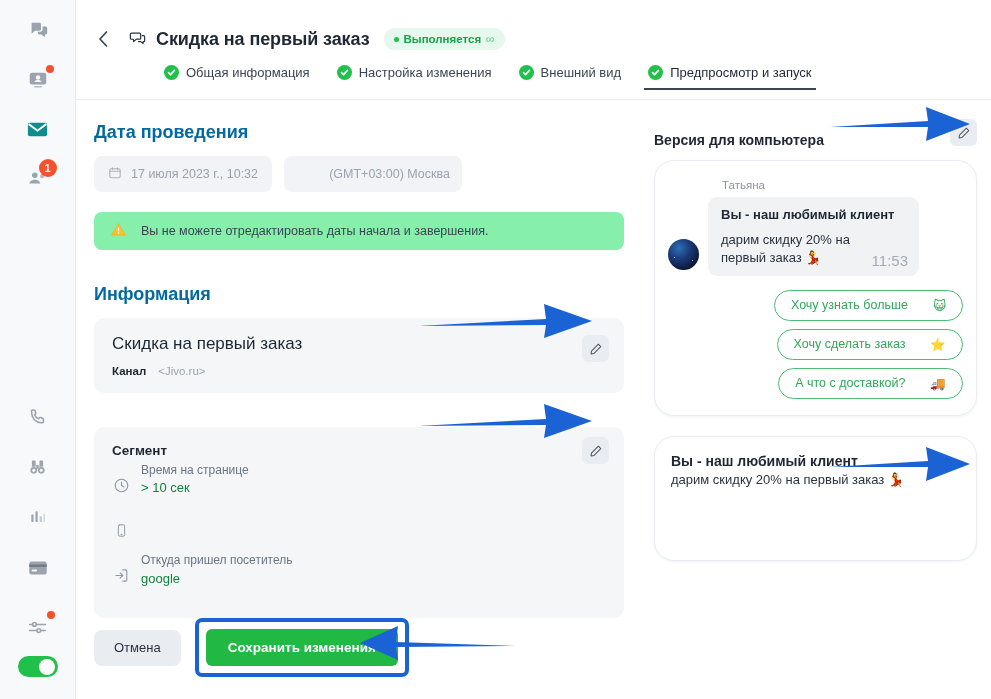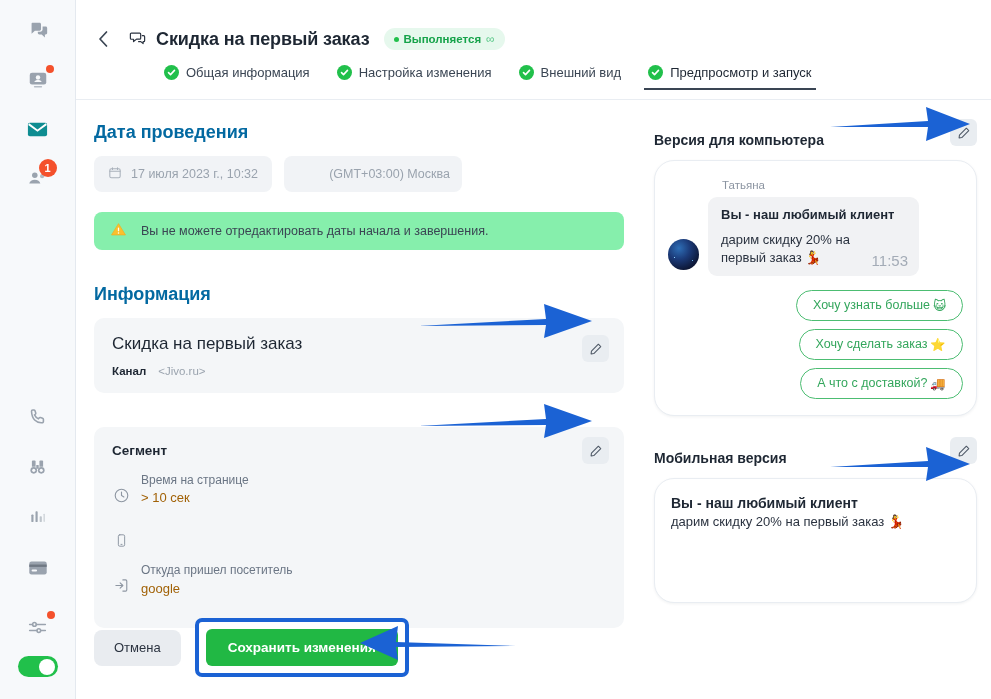--- a/index.html
+++ b/index.html
@@ -153,27 +153,27 @@
     background: #f4f6f8; border-radius: 10px;
     width: 530px; padding: 16px 18px;
     position: relative;
   }
   .card.info { min-height: 72px; margin-bottom: 34px; }
   .card.segment { min-height: 140px; }
   .card-title-lg { font-size: 17px; color: #1e2733; margin-bottom: 11px; }
   .card-sub { font-size: 11.5px; }
   .card-sub b { color: #1e2733; font-weight: bold; }
   .card-sub span { color: #9aa3ae; margin-left: 12px; }
-  .card-title-sm { font-size: 13.5px; font-weight: bold; color: #1e2733; margin-bottom: 14px; }
+  .card-title-sm { font-size: 13.5px; font-weight: bold; color: #1e2733; margin-bottom: 4px; }
 
   .seg-grid { display: flex; flex-wrap: wrap; flex-direction: column; }
   .seg-item { display: flex; gap: 11px; width: 265px; margin-bottom: 14px; }
   .seg-icon { width: 18px; flex: 0 0 18px; display: flex; align-items: center; justify-content: center; padding-top: 11px; }
   .seg-text .lbl { font-size: 12px; color: #6b7685; line-height: 1.45; }
-  .seg-text .val { font-size: 13px; color: #a16207; line-height: 1.45; }
+  .seg-text .val { font-size: 13px; color: #15803d; line-height: 1.45; }
 
   
   .pencil {
     position: absolute;
     width: 27px; height: 27px; border-radius: 6px;
     background: #e9edf1;
     display: flex; align-items: center; justify-content: center;
     cursor: pointer;
   }
 
@@ -218,21 +218,21 @@
   .bubble .b2 { font-size: 13px; color: #2b3340; line-height: 1.42; padding-right: 8px; }
   .bubble .time {
     position: absolute; right: 11px; bottom: 7px;
     font-size: 15px; color: #a3abb6; margin-top: 23px;
   }
   .replies { margin-top: 14px; display: flex; flex-direction: column; align-items: flex-end; gap: 8px; }
   .reply {
     border: 1.4px solid #4cbd72; border-radius: 999px;
     background: #fff; color: #33a65c;
     font-size: 12.5px; padding: 7px 16px;
-    display: inline-flex; align-items: center; gap: 3px;
+    display: inline-flex; align-items: center; gap: 25px;
     cursor: pointer; white-space: nowrap;
   }
   .mob-t1 { font-size: 14px; font-weight: bold; color: #1e2733; margin-bottom: 3px; }
   .mob-t2 { font-size: 13px; color: #2b3340; }
 
   
   .footer {
     position: absolute; left: 18px; bottom: 22px;
     display: flex; align-items: center;
   }
@@ -552,28 +552,20 @@
               </div>
               <div class="reply">
                 <span>А что с доставкой?</span>
                 <span>🚚</span>
               </div>
             </div>
           </div>
         </div>
 
         <div class="panel">
-          <div class="panel-head">
-            <span class="panel-title">Мобильная версия</span>
-            <div class="pencil" style="right:0; top:1px">
-              <svg width="14" height="14" viewBox="0 0 20 20" fill="none" stroke="#4e5866" stroke-width="1.5" stroke-linecap="round" stroke-linejoin="round">
-                <path d="M13.4 3.2 16.8 6.6 6.9 16.5 3 17l.5-3.9z"></path>
-              </svg>
-            </div>
-          </div>
           <div class="preview-box mobile">
             <div class="mob-t1">Вы - наш любимый клиент</div>
             <div class="mob-t2">дарим скидку 20% на первый заказ 💃</div>
           </div>
         </div>
 
       </div>
     </div>
 
     <div class="footer">

